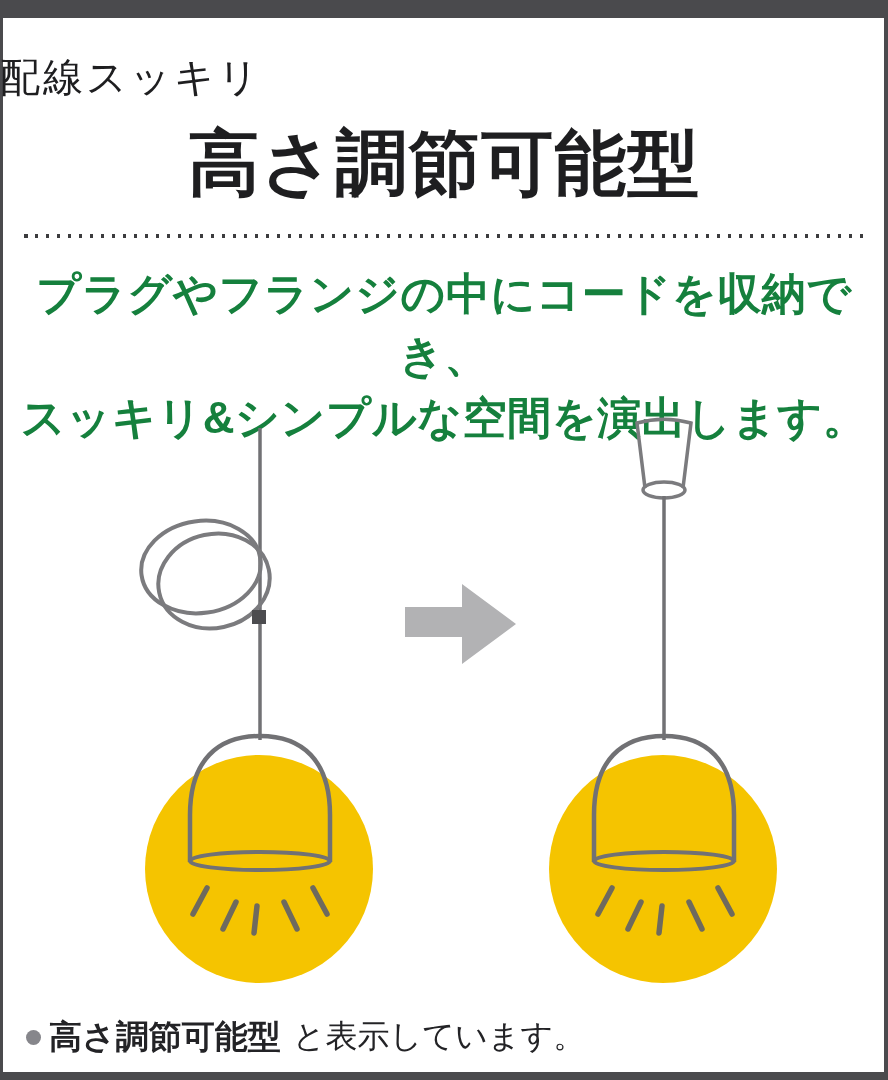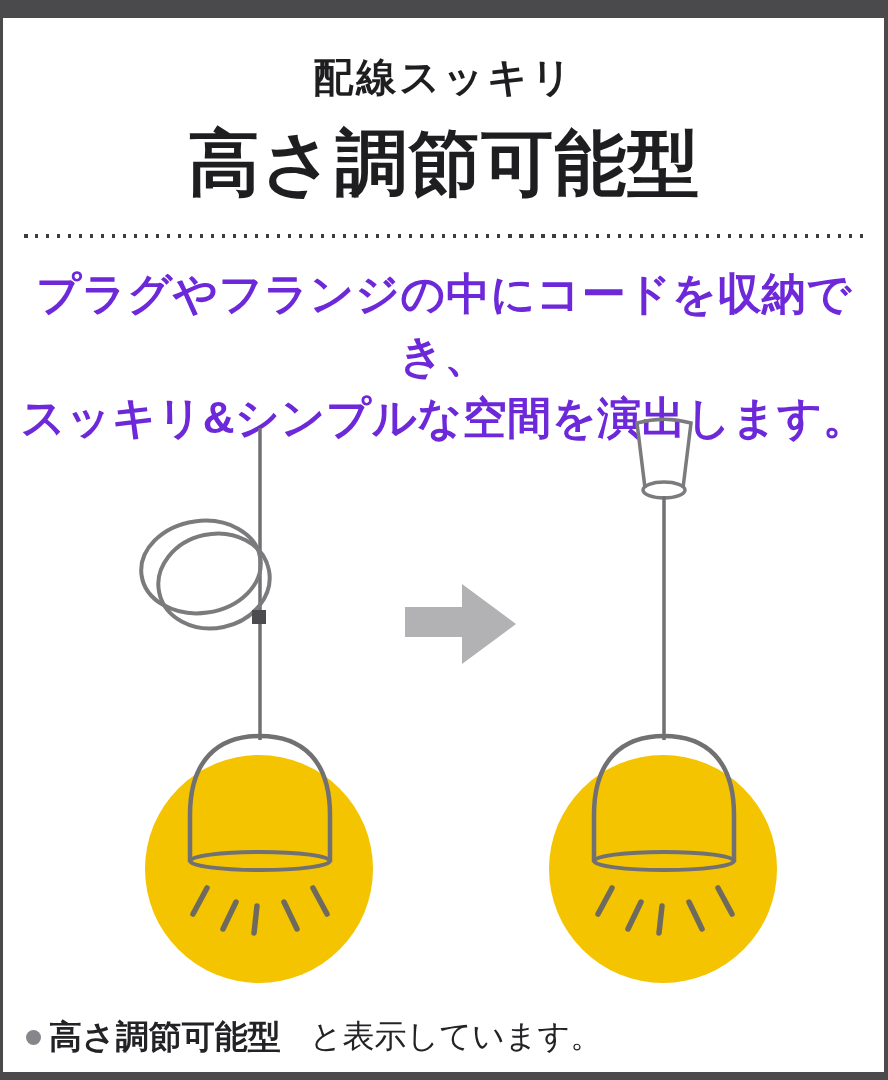--- a/index.html
+++ b/index.html
@@ -16,24 +16,23 @@
 
   
   .frame-top    { position:absolute; top:0; left:0; right:0; height:18px; background:#4a4a4d; }
   .frame-bottom { position:absolute; bottom:0; left:0; right:0; height:8px; background:#4a4a4d; }
   .frame-left   { position:absolute; top:0; bottom:0; left:0; width:3px; background:#4a4a4d; }
   .frame-right  { position:absolute; top:0; bottom:0; right:0; width:4px; background:#4a4a4d; }
 
   .subtitle {
     position: absolute;
     top: 52px; left: 0; right: 0;
-    text-align: center;
     font-size: 40px;
     line-height: 50px;
-    font-weight: 700;
+    font-weight: 400;
     letter-spacing: 3px;
     color: #1e1e20;
   }
 
   .title {
     position: absolute;
     top: 120px; left: 0; right: 0;
     text-align: center;
     font-size: 72px;
     line-height: 86px;
@@ -52,21 +51,21 @@
   }
 
   .description {
     position: absolute;
     top: 263px; left: 0; right: 0;
     text-align: center;
     font-size: 44px;
     line-height: 62px;
     font-weight: 600;
     letter-spacing: 0.5px;
-    color: #6d28d9;
+    color: #15803d;
   }
 
   .diagram-svg {
     position: absolute;
     top: 410px; left: 0;
     width: 888px; height: 600px;
   }
 
   .arrow-label {
     position: absolute;
@@ -88,21 +87,21 @@
     color: #232326;
   }
   .footnote .bullet {
     width: 15px; height: 15px;
     border-radius: 50%;
     background: #86868b;
     margin-right: 8px;
     flex: 0 0 auto;
   }
   .footnote .bold-part { font-size: 33px; font-weight: 700; }
-  .footnote .rest-part { font-size: 32px; font-weight: 400; margin-left: 29px; }
+  .footnote .rest-part { font-size: 32px; font-weight: 400; margin-left: 12px; }
 </style>
 </head>
 <body>
 
 <div class="page">
 
   <div class="frame-top"></div>
   <div class="frame-left"></div>
   <div class="frame-right"></div>
   <div class="frame-bottom"></div>

